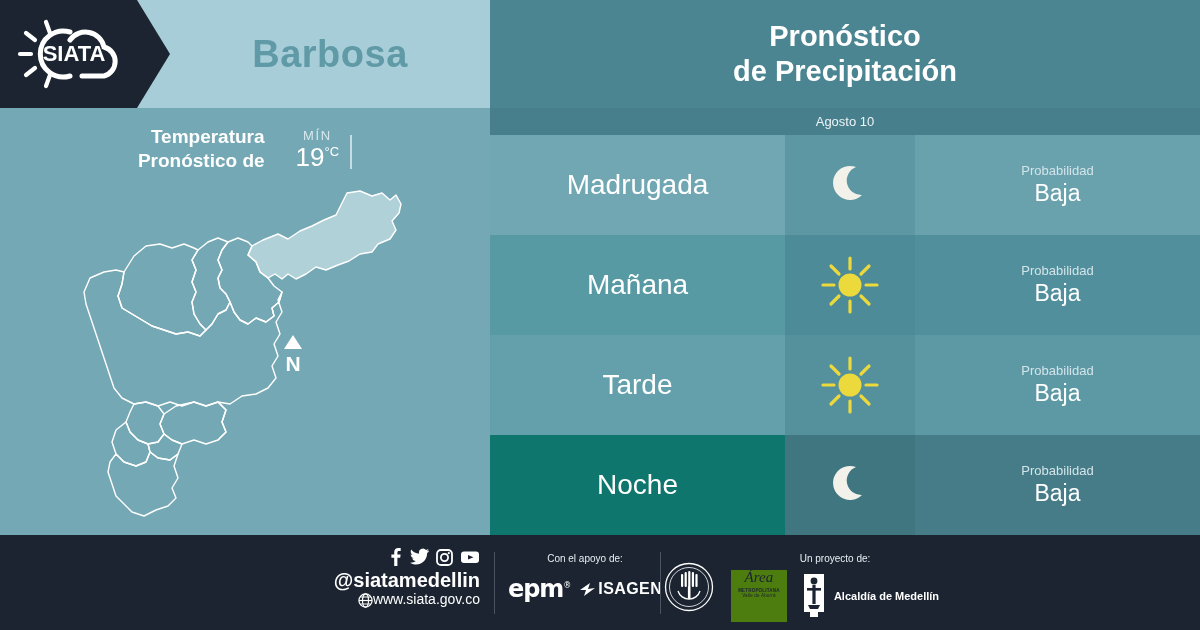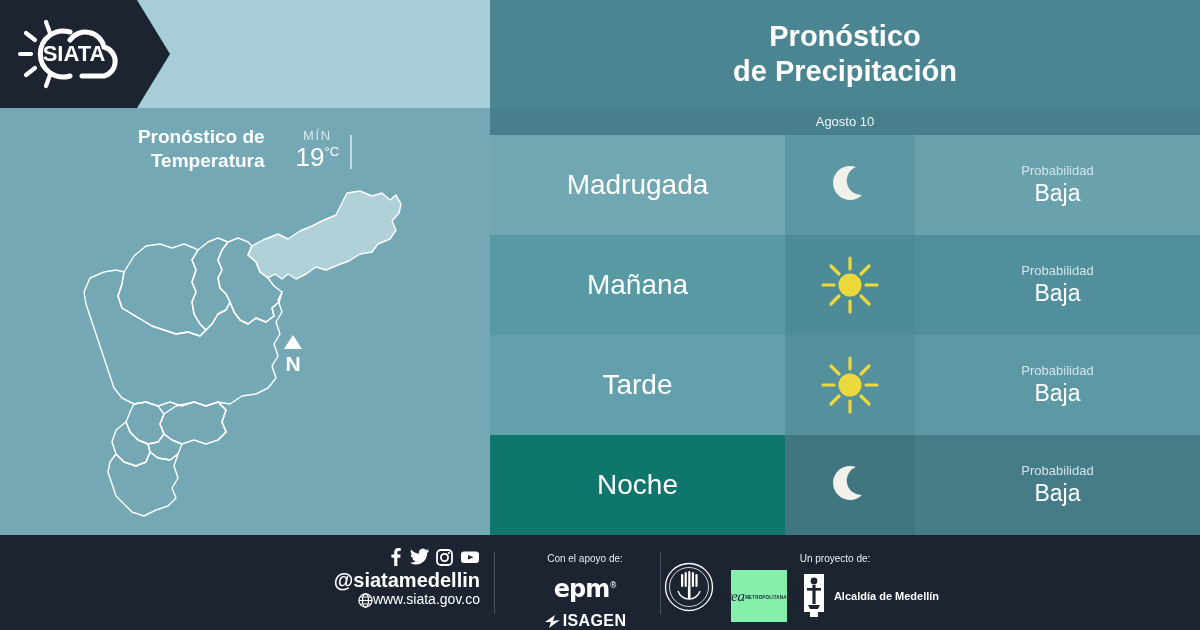--- a/index.html
+++ b/index.html
@@ -55,30 +55,30 @@
   
   .footer{position:absolute;left:0;top:535px;width:1200px;height:95px;background:#1b2430;}
   .social{position:absolute;left:300px;top:548px;width:180px;text-align:right;color:#fff;}
   .social .icons{display:flex;justify-content:flex-end;gap:7px;margin-bottom:3px;}
   .social .handle{font-size:20px;font-weight:bold;line-height:1.12;}
   .social .site{font-size:14px;line-height:1.25;display:flex;align-items:center;
      justify-content:flex-end;}
   .vline{position:absolute;width:1px;background:#4a5360;}
   .supp{position:absolute;left:505px;top:553px;width:160px;text-align:center;}
   .supp .cap{color:#e8eef3;font-size:10px;margin-bottom:11px;}
-  .supp .row{display:flex;align-items:center;justify-content:center;gap:9px;flex-direction:column;}
+  .supp .row{display:flex;align-items:center;justify-content:center;gap:9px;}
   .epm{color:#fff;font-size:24px;font-weight:bold;letter-spacing:-1px;font-family:"DejaVu Sans",sans-serif;}
   .epm sup{font-size:8px;vertical-align:super;font-weight:normal;}
   .isagen{color:#fff;font-size:16px;font-weight:bold;letter-spacing:.4px;}
   .proj{position:absolute;left:720px;top:553px;width:230px;text-align:center;}
   .proj .cap{color:#e8eef3;font-size:10px;margin-bottom:6px;}
   .proj .row{display:flex;align-items:center;justify-content:center;gap:12px;}
   .udea{position:absolute;left:664px;top:562px;width:50px;height:50px;}
-  .amva{width:56px;height:52px;background:#86efac;display:flex;
-     align-items:center;justify-content:center;}
+  .amva{width:56px;height:52px;background:#4d7c0f;display:flex;flex-direction:column;
+     align-items:center;justify-content:flex-start;}
   .amva .w{font-size:15px;font-style:italic;color:#1b2430;font-family:"Liberation Serif",serif;line-height:1;}
   .amva .s1{font-size:4.5px;font-weight:bold;color:#1b2430;letter-spacing:.2px;margin-top:3px;}
   .amva .s2{font-size:4.5px;color:#1b2430;letter-spacing:.2px;}
   .alc{display:flex;align-items:center;gap:5px;text-align:right;}
   .alc .tx{color:#fff;font-size:11px;font-weight:bold;}
 </style>
 </head>
 <body>
 
 <div id="stage">
@@ -94,27 +94,28 @@
         <line x1="14" y1="61" x2="23" y2="54"></line>
         <line x1="34" y1="8" x2="38" y2="19"></line>
         <line x1="34" y1="72" x2="38" y2="61"></line>
         <path d="M58 18 A23 23 0 1 0 58 62" stroke-width="5"></path>
         <path d="M70 62 H92 A15 15 0 0 0 92 33 A19 19 0 0 0 58 26" stroke-width="5"></path>
       </g>
       <text x="62" y="47" text-anchor="middle" fill="#ffffff" font-size="22" font-family="Liberation Sans, sans-serif" font-weight="bold">SIATA</text>
     </svg>
   </div>
 
+  <div class="city-title">Barbosa</div>
 
   <div class="left-body"></div>
 
   <div class="temp-row">
     <div class="temp-title">
+      <div>Temperatura</div>
       <div>Pronóstico de</div>
-      <div>Temperatura</div>
     </div>
     <div class="temp-vals">
       <div class="tcol">
         <span class="lbl">MÍN</span>
         <span class="val"><span>19</span><span class="u">°C</span></span>
       </div>
       <div class="tsep"></div>
     </div>
   </div>
 

